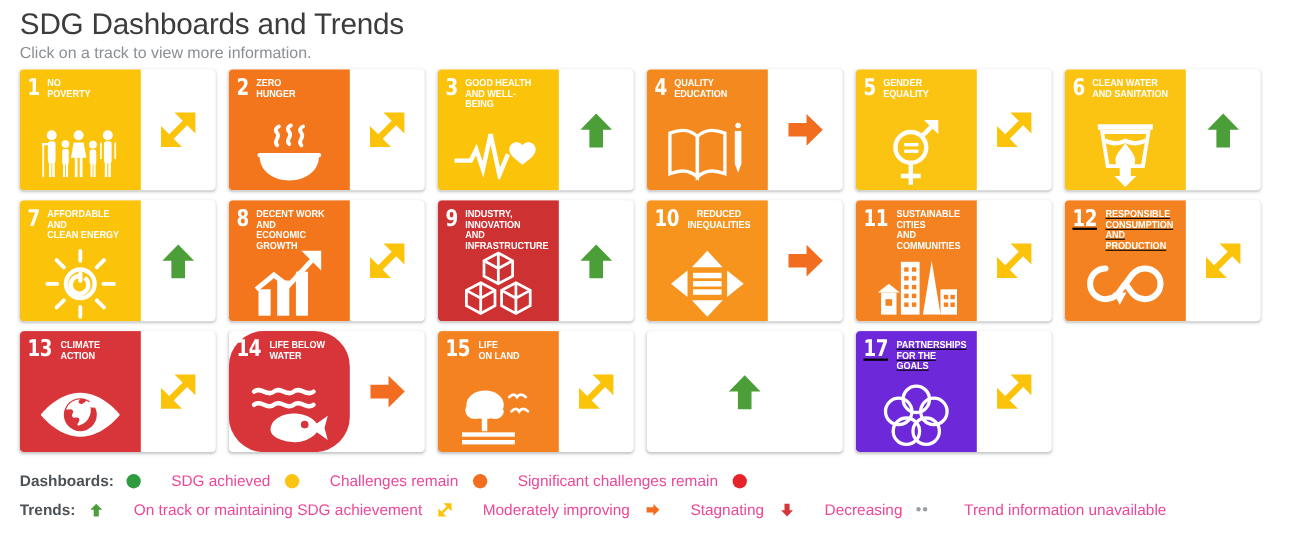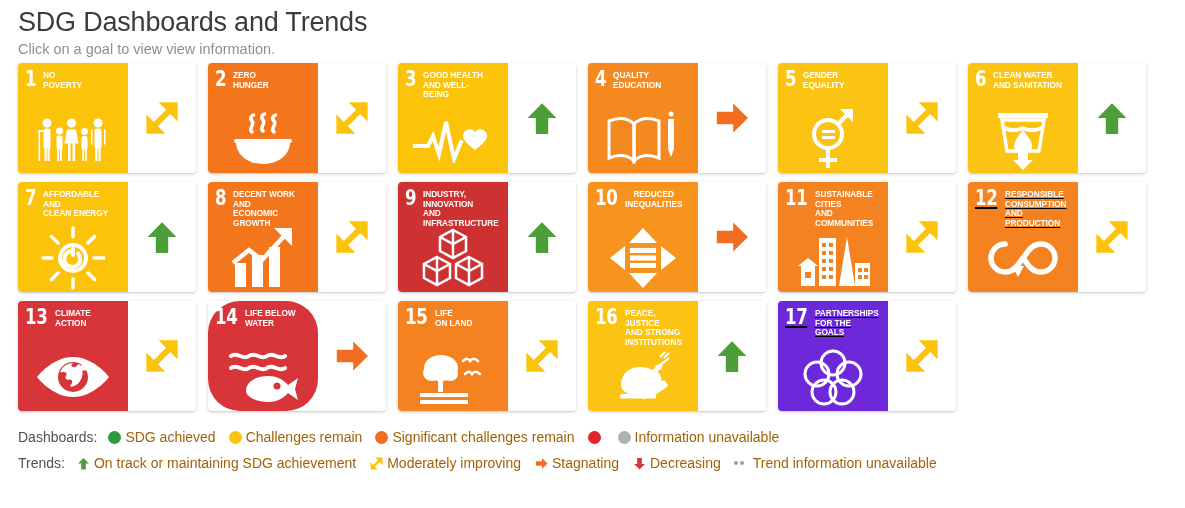--- a/index.html
+++ b/index.html
@@ -109,31 +109,32 @@
   
   #legend { padding: 4px 0 0 18px; }
   .legend-row {
     display: flex;
     align-items: center;
     height: 26px;
     gap: 0;
   }
   .legend-label {
     font-size: 14px;
-    font-weight: 400;
+    font-weight: 700;
     color: #4d5256;
     margin-right: 11px;
   }
   .legend-item {
     display: flex;
     align-items: center;
     margin-right: 13px;
     font-size: 14px;
-    color: #a16207;
+    color: #ec4899;
     white-space: nowrap;
+    gap: 24px;
   }
   .legend-dot {
     width: 13px; height: 13px;
     border-radius: 50%;
     margin-right: 4px;
     flex: 0 0 auto;
   }
   .legend-arrow {
     width: 15px; height: 16px;
     margin-right: 3px;
@@ -150,21 +151,21 @@
   .legend-dots i {
     width: 4px; height: 4px; border-radius: 50%;
     background: #9aa0a5; display: block;
   }
 </style>
 </head>
 <body>
 
 <div id="header">
   <h1 id="page-title">SDG Dashboards and Trends</h1>
-  <p id="page-subtitle">Click on a goal to view view information.</p>
+  <p id="page-subtitle">Click on a track to view more information.</p>
 </div>
 
 <div id="goal-grid">
     <div class="goal-row">
       <div class="goal-card">
         <div class="goal-colorpanel" style="background: rgb(252, 195, 11);">
           <div class="goal-head">
             <div class="goal-num">1</div>
             <div class="goal-name">NO
 POVERTY</div>
@@ -600,44 +601,20 @@
         </div>
         <div class="goal-trendpanel">
           <svg width="34" height="34" viewBox="0 0 100 100">
     <g fill="#FCC30B">
       <polygon points="96,4 96,60 74,38 38,74 60,96 4,96 4,40 26,62 62,26 40,4"></polygon>
     </g>
           </svg>
         </div>
       </div>
       <div class="goal-card">
-        <div class="goal-colorpanel" style="background: rgb(251, 196, 18);">
-          <div class="goal-head">
-            <div class="goal-num">16</div>
-            <div class="goal-name">PEACE, JUSTICE
-AND STRONG
-INSTITUTIONS</div>
-          </div>
-          <div class="goal-glyph">
-            <svg width="70" height="58" viewBox="0 0 140 116">
-              <g fill="#fff">
-    <path d="M26 74c0-22 16-36 38-36 10 0 18 2 24 6l18-12-6 16c6 6 8 14 6 22-4 16-20 26-40 26-22 0-40-8-40-22z"></path>
-    <polygon points="92,38 112,26 106,44"></polygon>
-    <g stroke="#fff" stroke-width="4" fill="none">
-                  <path d="M104 18l10-10M112 20l10-10M110 30l12-10"></path>
-                </g>
-    <rect x="24" y="92" width="72" height="9" rx="3"></rect>
-    <g transform="rotate(-34 100 84)">
-                  <rect x="88" y="74" width="34" height="15" rx="3"></rect>
-                  <rect x="66" y="78" width="26" height="7" rx="3"></rect>
-                </g>
-              </g>
-            </svg>
-          </div>
-        </div>
         <div class="goal-trendpanel">
           <svg width="40" height="40" viewBox="0 0 40 40">
             <path d="M20,5.2 L34.4,20 L26.200000000000003,20 L26.200000000000003,36 L13.799999999999999,36 L13.799999999999999,20 L5.6000000000000005,20 Z" fill="#4C9F38"></path>
           </svg>
         </div>
       </div>
       <div class="goal-card">
         <div class="goal-colorpanel" style="background: #6d28d9; text-decoration: underline;">
           <div class="goal-head">
             <div class="goal-num">17</div>
@@ -679,24 +656,20 @@
           <span class="legend-dot" style="background:#FBC412"></span>
           <span>Challenges remain</span>
         </span>
         <span class="legend-item">
           <span class="legend-dot" style="background:#F36D21"></span>
           <span>Significant challenges remain</span>
         </span>
         <span class="legend-item">
           <span class="legend-dot" style="background:#E5232A"></span>
         </span>
-        <span class="legend-item">
-          <span class="legend-dot" style="background:#AEB2B5"></span>
-          <span>Information unavailable</span>
-        </span>
       </span>
   </div>
   <div class="legend-row">
     <span class="legend-label">Trends:</span>
     <span id="legend-trend-items" style="display:flex;align-items:center">
         <span class="legend-item">
           <span class="legend-arrow">
             <svg width="15" height="15" viewBox="0 0 15 15">
               <path d="M7.5,1.9500000000000002 L12.9,7.5 L9.825000000000001,7.5 L9.825000000000001,13.5 L5.175,13.5 L5.175,7.5 L2.1,7.5 Z" fill="#4C9F38"></path>
             </svg>

